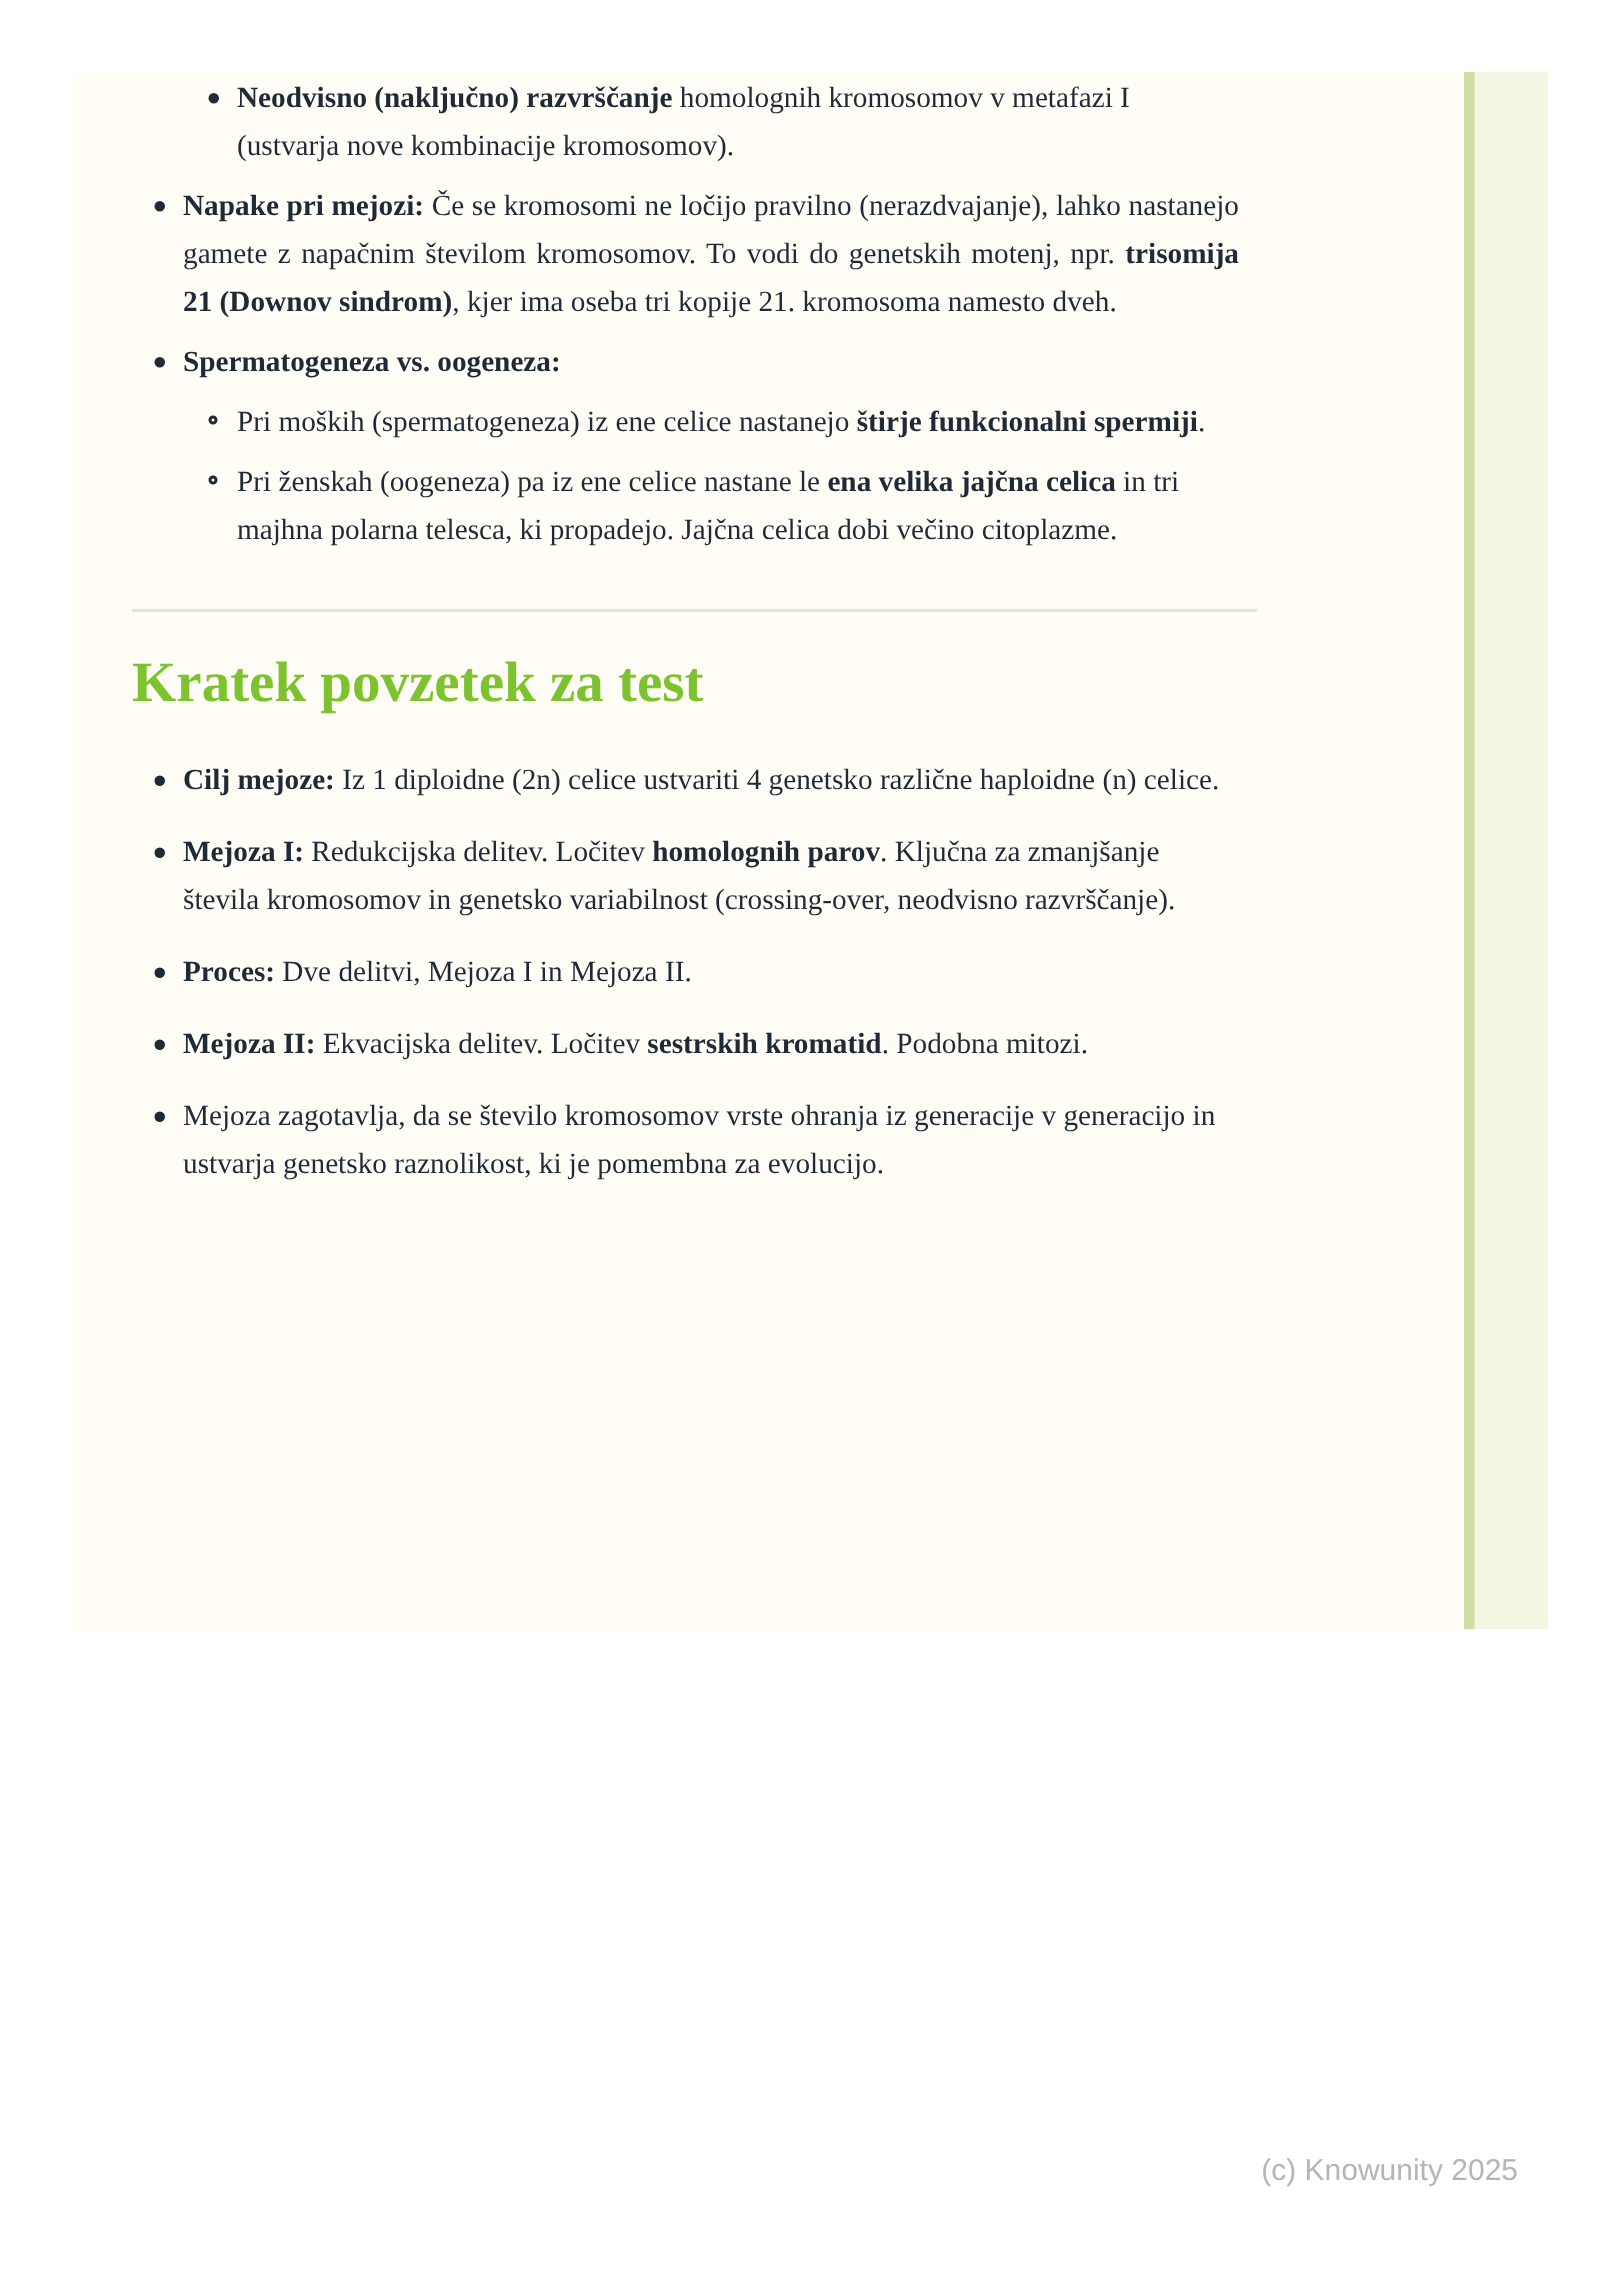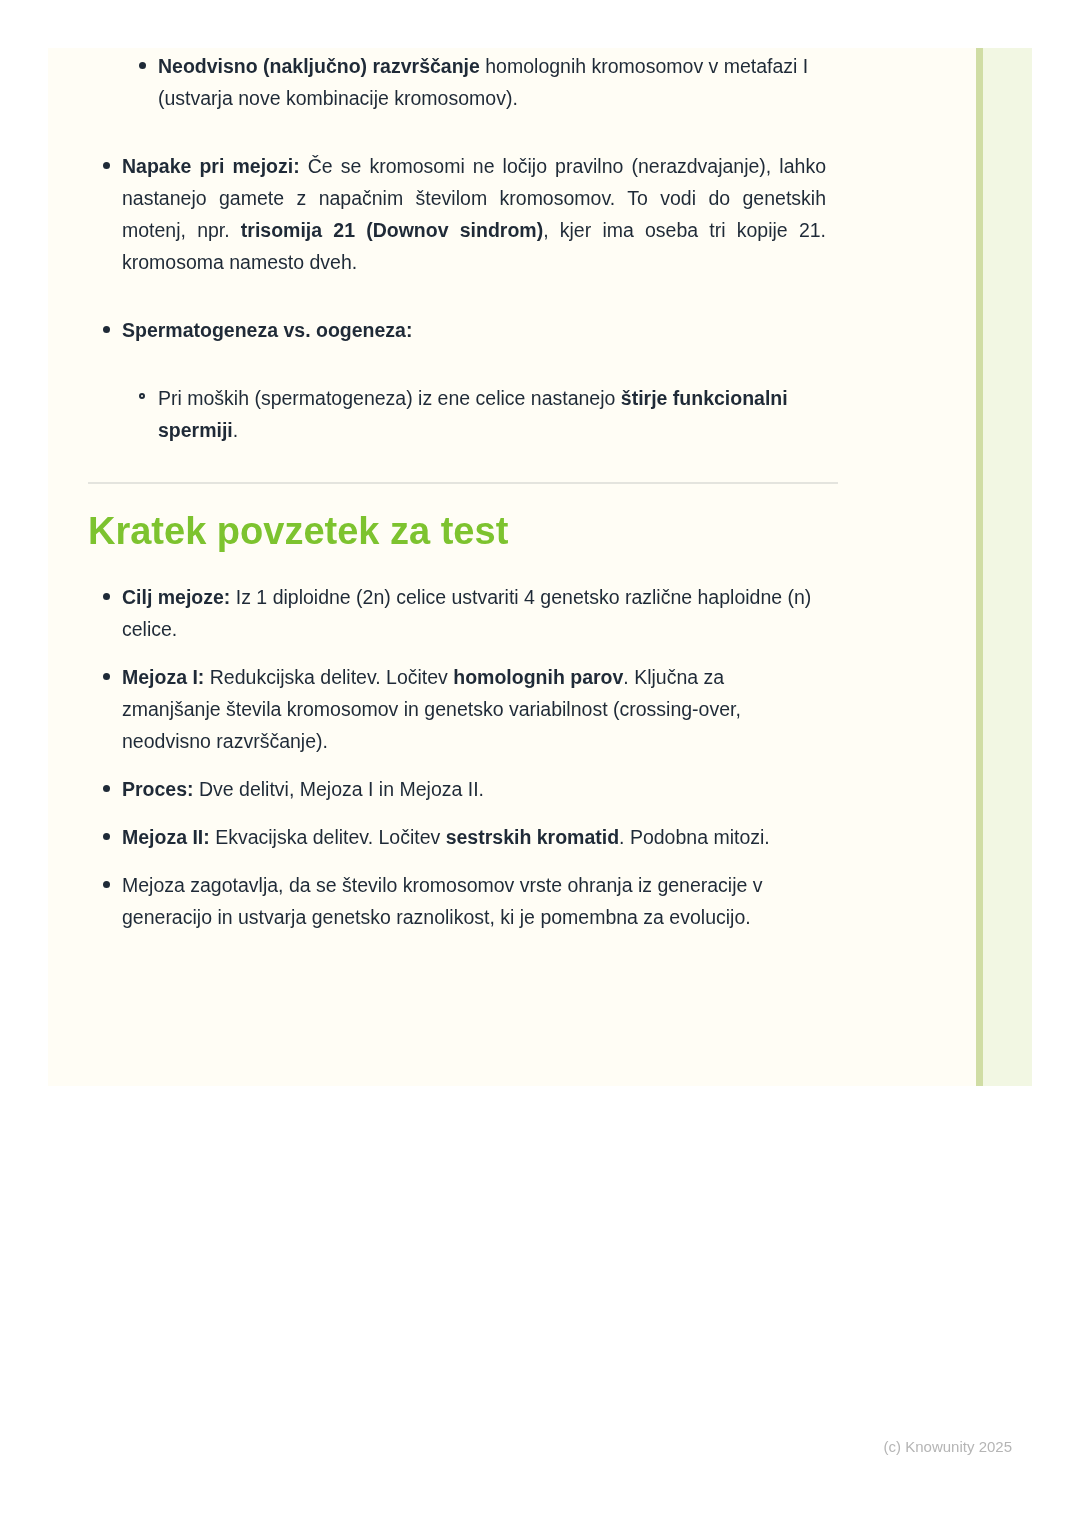--- a/index.html
+++ b/index.html
@@ -16,34 +16,35 @@
   body{
     width:1080px;height:1528px;
     background:#ffffff;
     font-family:"Liberation Sans", sans-serif;
   }
   .page{position:relative;width:1080px;height:1528px;background:#ffffff;overflow:hidden;}
   .card{
     position:absolute;left:48px;top:48px;
     width:984px;height:1038px;
     background:var(--card-bg);
+    font-family:Liberation Serif, serif;
   }
   .strip{
     position:absolute;top:0;right:0;
     width:56px;height:100%;
     background:var(--strip-fill);
     border-left:7px solid var(--strip-line);
   }
   .content{
     position:absolute;left:40px;top:2px;width:750px;
     color:var(--text);
     font-size:19.5px;line-height:32px;
   }
   .list{margin:0;padding:0;}
-  .item{position:relative;padding:0 12px 0 34px;margin-top:36px;}
+  .item{position:relative;padding:0 12px 0 34px;margin-top:8px;}
   .list .item:first-child{margin-top:0;}
   .item.level2{padding-left:70px;}
   .marker{
     position:absolute;left:15px;top:12px;
     width:7px;height:7px;border-radius:50%;
     background:var(--text);
   }
   .item.level2 .marker{left:51px;}
   .marker.circle{
     background:transparent;
@@ -62,21 +63,21 @@
     margin:30px 0 0 0;
     font-size:38px;line-height:34px;
     font-weight:700;
     color:var(--accent-green);
   }
   #summary-list{margin-top:33px;}
   #summary-list .item{margin-top:16px;}
   #summary-list .item:first-child{margin-top:12px;}
   .footer{
     position:absolute;right:68px;top:1437px;
-    font-size:15px;line-height:20px;
+    font-size:20px;line-height:20px;
     color:var(--footer-text);
   }
 </style>
 </head>
 <body>
 
 <div class="page">
   <div class="card">
     <div class="strip"></div>
     <div class="content">
@@ -89,20 +90,24 @@
             <span class="marker disc"></span>
             <span class="text"><b>Napake pri mejozi:</b><span> Če se kromosomi ne ločijo pravilno (nerazdvajanje), lahko nastanejo gamete z napačnim številom kromosomov. To vodi do genetskih motenj, npr. </span><b>trisomija 21 (Downov sindrom)</b><span>, kjer ima oseba tri kopije 21. kromosoma namesto dveh.</span></span>
           </div>
           <div class="item level1">
             <span class="marker disc"></span>
             <span class="text"><b>Spermatogeneza vs. oogeneza:</b></span>
           </div>
           <div class="item level2">
             <span class="marker circle"></span>
             <span class="text"><span>Pri moških (spermatogeneza) iz ene celice nastanejo </span><b>štirje funkcionalni spermiji</b><span>.</span></span>
+          </div>
+          <div class="item level2">
+            <span class="marker circle"></span>
+            <span class="text"><span>Pri ženskah (oogeneza) pa iz ene celice nastane le </span><b>ena velika jajčna celica</b><span> in tri majhna polarna telesca, ki propadejo. Jajčna celica dobi večino citoplazme.</span></span>
           </div>
         </div>
       <hr class="divider">
       <h1 class="heading">Kratek povzetek za test</h1>
       <div class="list" id="summary-list">
           <div class="item level1">
             <span class="marker disc"></span>
             <span class="text"><b>Cilj mejoze:</b><span> Iz 1 diploidne (2n) celice ustvariti 4 genetsko različne haploidne (n) celice.</span></span>
           </div>
           <div class="item level1">

